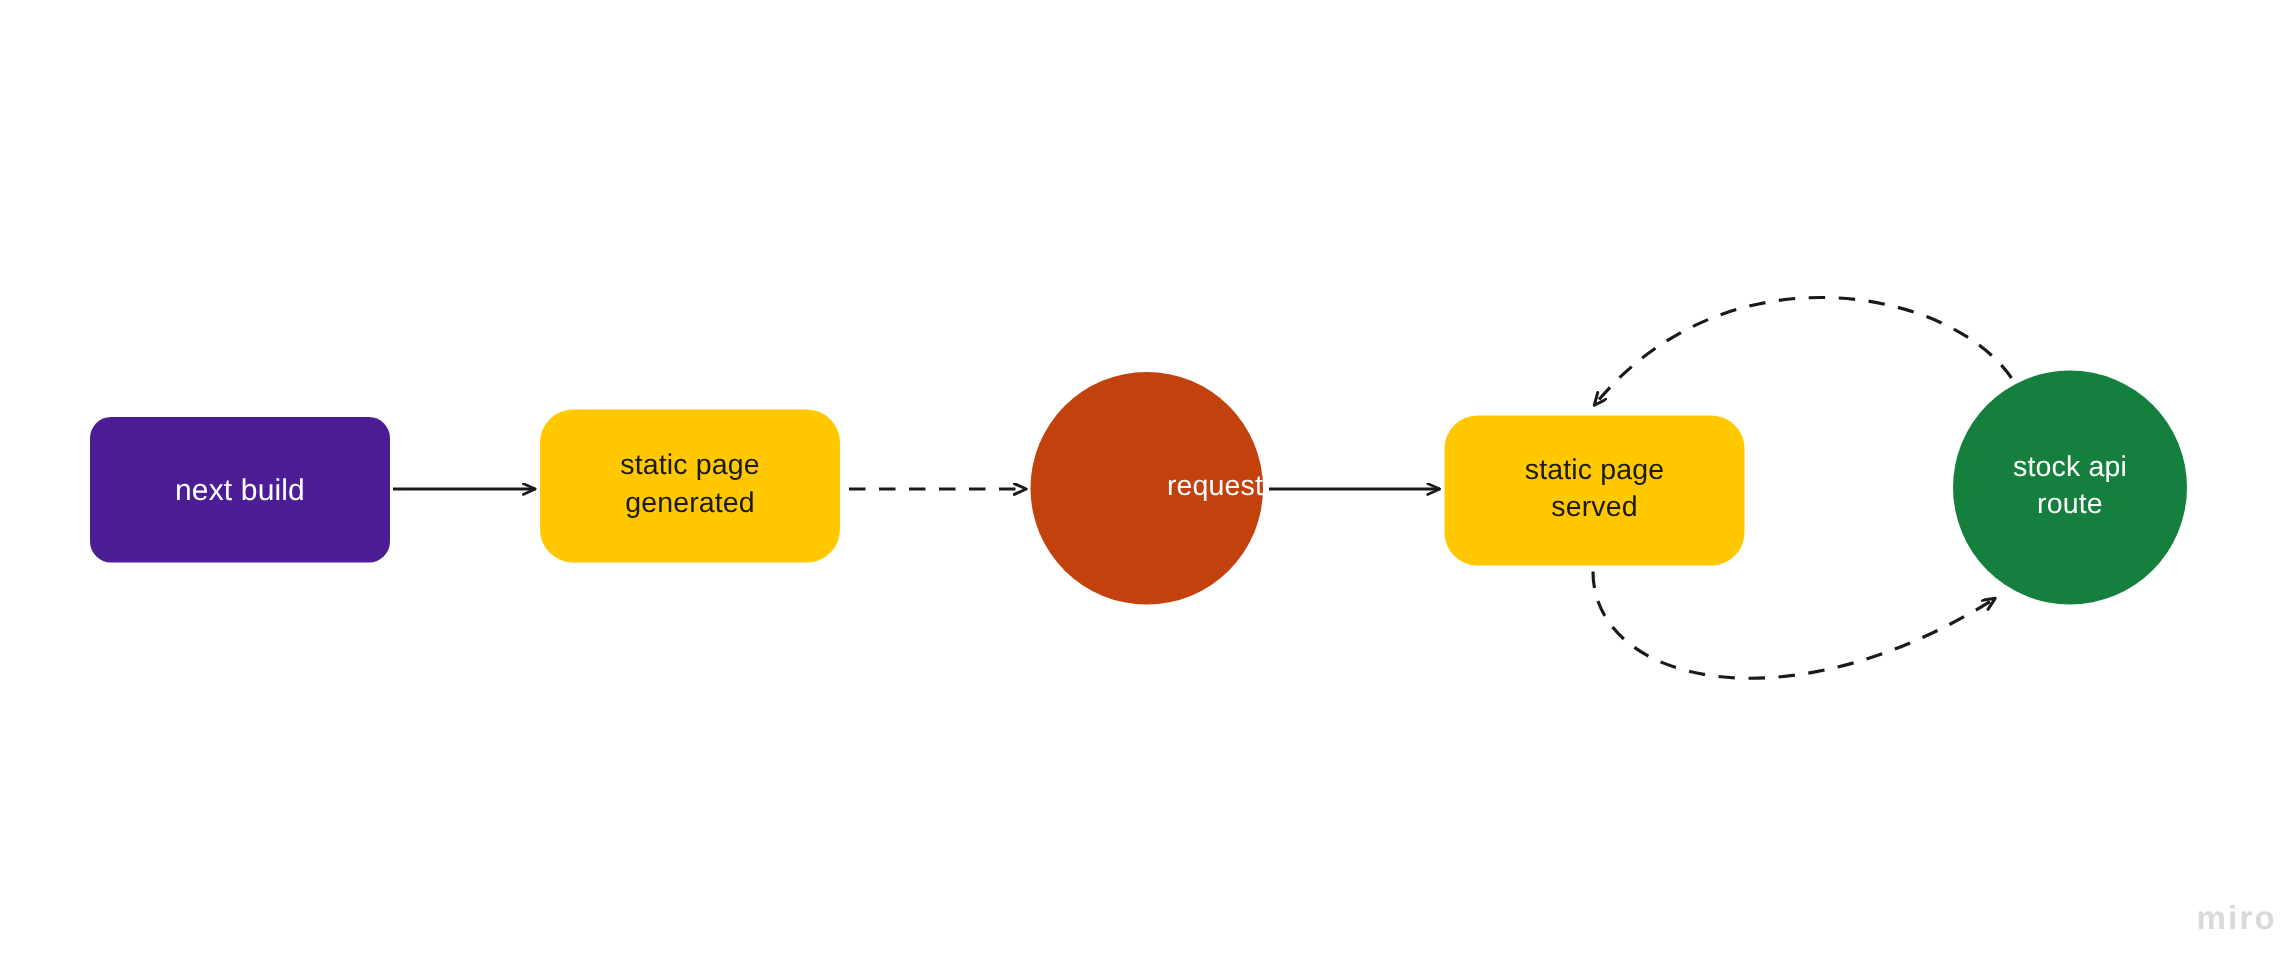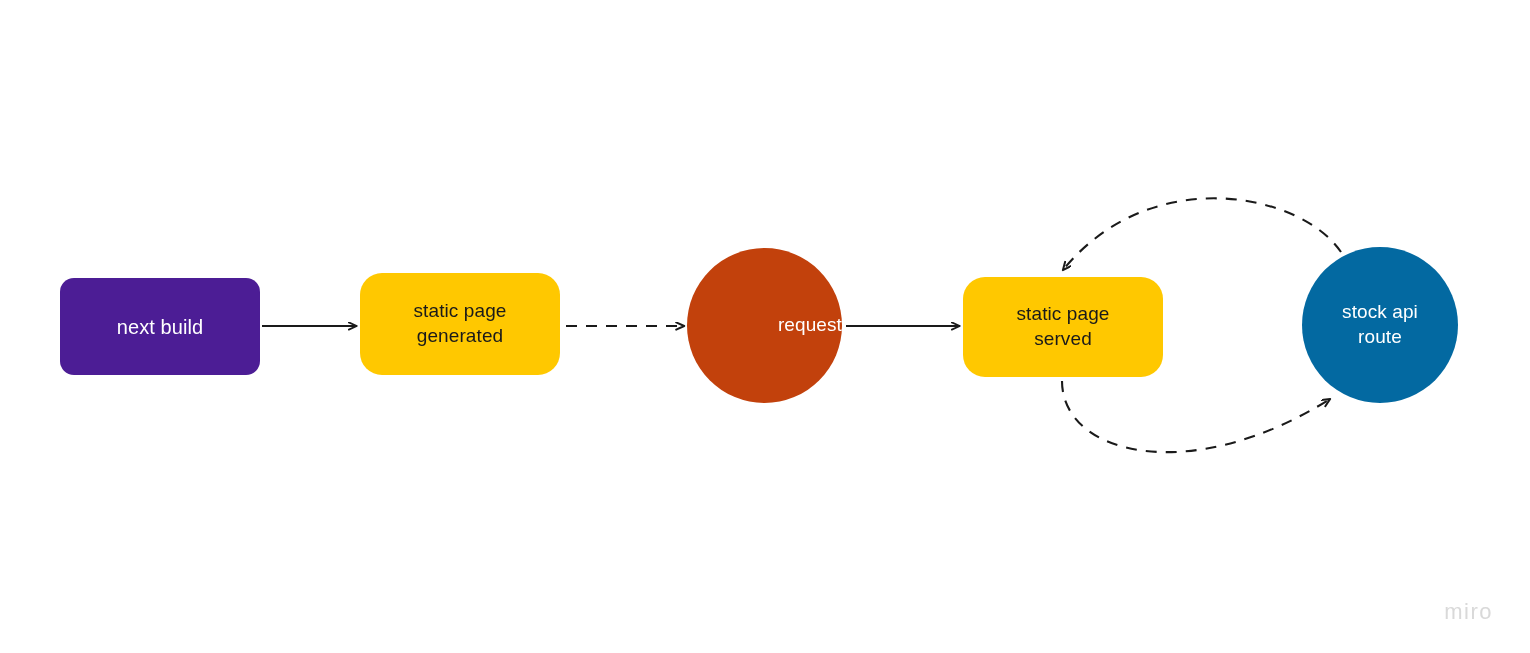--- a/index.html
+++ b/index.html
@@ -92,35 +92,36 @@
     color: #1a1a1a;
     font-size: 19px;
   }
 
   
   #node-stock-api-route {
     left: 1302px;
     top: 247px;
     width: 156px;
     height: 156px;
-    background: #0369a1;
+    background: #15803d;
     border-radius: 50%;
     color: #ffffff;
     font-size: 19px;
   }
 
   
   #miro-watermark {
     position: absolute;
-    right: 37px;
+    right: 12px;
     bottom: 28px;
     color: #d9d9d9;
     font-size: 22px;
     letter-spacing: 1.5px;
     user-select: none;
+    font-weight: bold;
   }
 </style>
 </head>
 <body>
 
 <div id="canvas">
 
   <svg class="edges" viewBox="0 0 1530 653" width="1530" height="653" xmlns="http://www.w3.org/2000/svg">
     <defs>
       <marker id="arrow-open" markerWidth="12" markerHeight="12" refX="9.2" refY="4" orient="auto" markerUnits="userSpaceOnUse">

